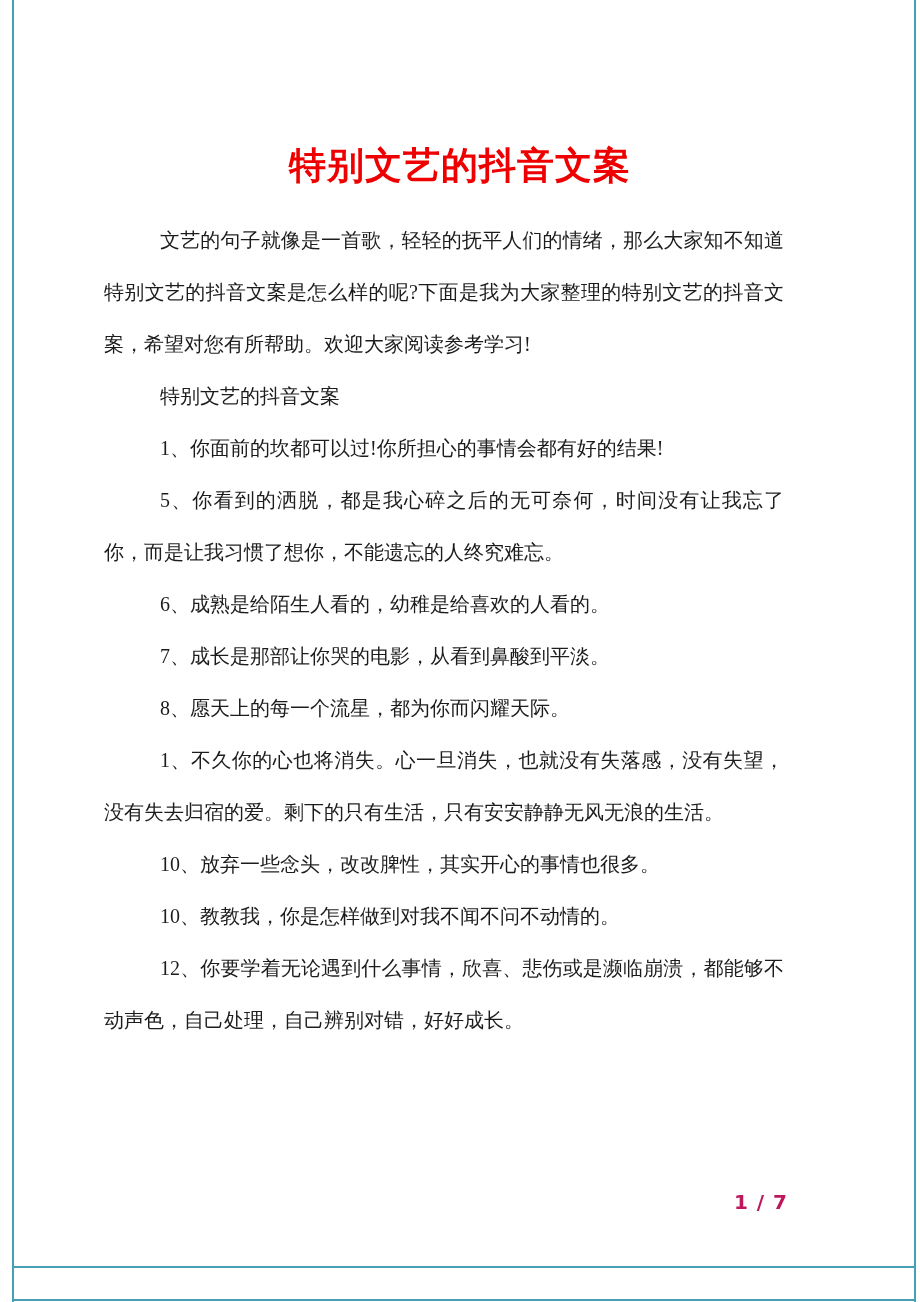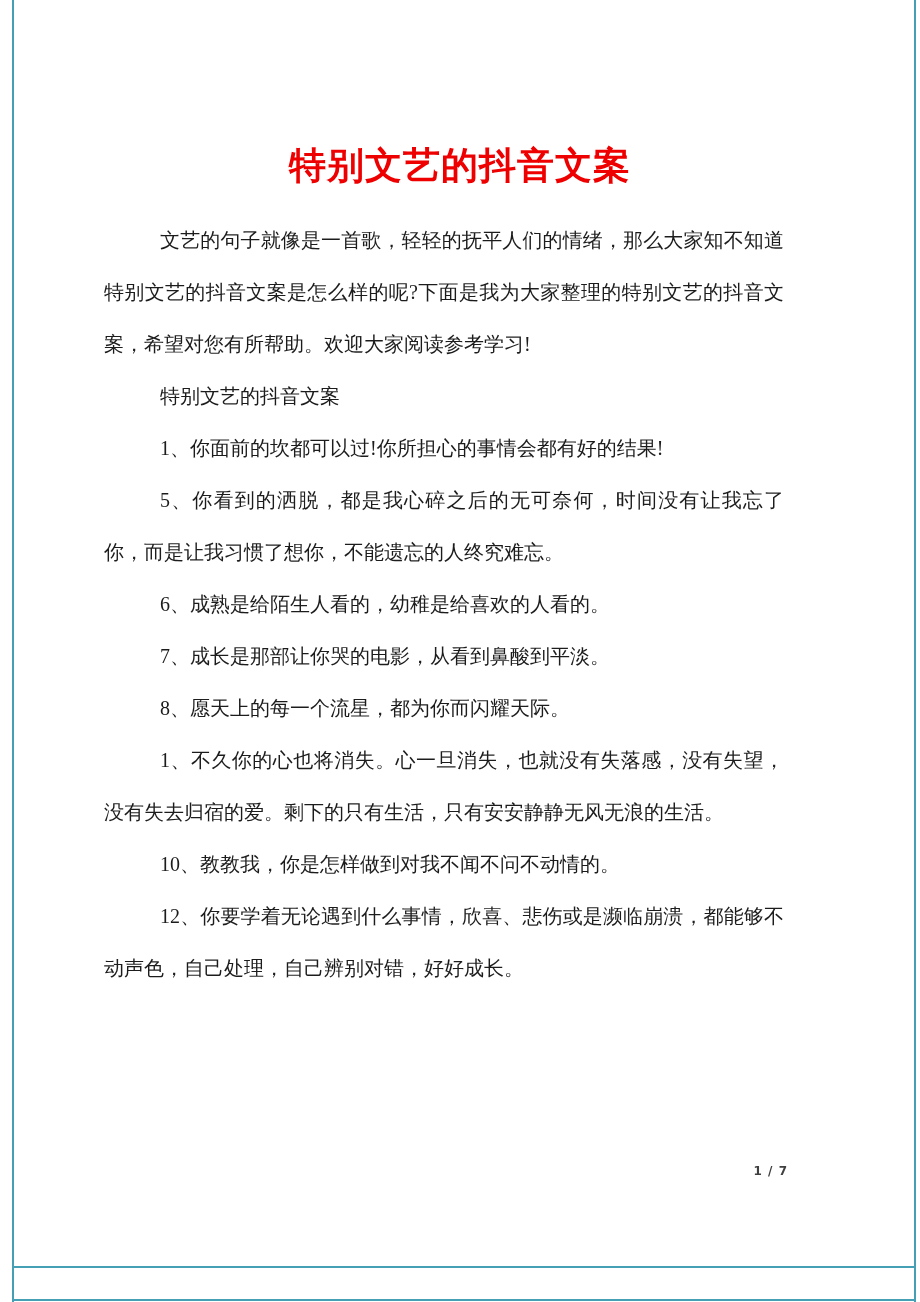--- a/index.html
+++ b/index.html
@@ -46,27 +46,27 @@
     line-height: 52px;
     text-align: justify;
     text-justify: inter-ideograph;
   }
   .content p {
     text-indent: 56px;
     margin: 0;
   }
   .page-number {
     position: absolute;
-    top: 1164px;
+    top: 1190px;
     right: 128px;
     font-family: "DejaVu Sans", "Liberation Sans", sans-serif;
-    font-size: 12px;
+    font-size: 20px;
     font-weight: bold;
     letter-spacing: 1px;
-    color: #404040;
+    color: #be185d;
   }
 </style>
 </head>
 <body>
 
 <div class="page">
 
   <div class="border-v left" style="background: rgb(70, 160, 181);"></div>
   <div class="border-v right" style="background: rgb(70, 160, 181);"></div>
   <div class="border-h inner" style="background: rgb(70, 160, 181);"></div>
@@ -76,19 +76,20 @@
 
   <div class="content">
     <p>文艺的句子就像是一首歌，轻轻的抚平人们的情绪，那么大家知不知道特别文艺的抖音文案是怎么样的呢?下面是我为大家整理的特别文艺的抖音文案，希望对您有所帮助。欢迎大家阅读参考学习!</p>
     <p>特别文艺的抖音文案</p>
     <p>1、你面前的坎都可以过!你所担心的事情会都有好的结果!</p>
     <p>5、你看到的洒脱，都是我心碎之后的无可奈何，时间没有让我忘了你，而是让我习惯了想你，不能遗忘的人终究难忘。</p>
     <p>6、成熟是给陌生人看的，幼稚是给喜欢的人看的。</p>
     <p>7、成长是那部让你哭的电影，从看到鼻酸到平淡。</p>
     <p>8、愿天上的每一个流星，都为你而闪耀天际。</p>
     <p>1、不久你的心也将消失。心一旦消失，也就没有失落感，没有失望，没有失去归宿的爱。剩下的只有生活，只有安安静静无风无浪的生活。</p>
+    <p>10、放弃一些念头，改改脾性，其实开心的事情也很多。</p>
     <p>10、教教我，你是怎样做到对我不闻不问不动情的。</p>
     <p>12、你要学着无论遇到什么事情，欣喜、悲伤或是濒临崩溃，都能够不动声色，自己处理，自己辨别对错，好好成长。</p>
   </div>
 
   <div class="page-number">1 / 7</div>
 
 </div>
 
 </body></html>

